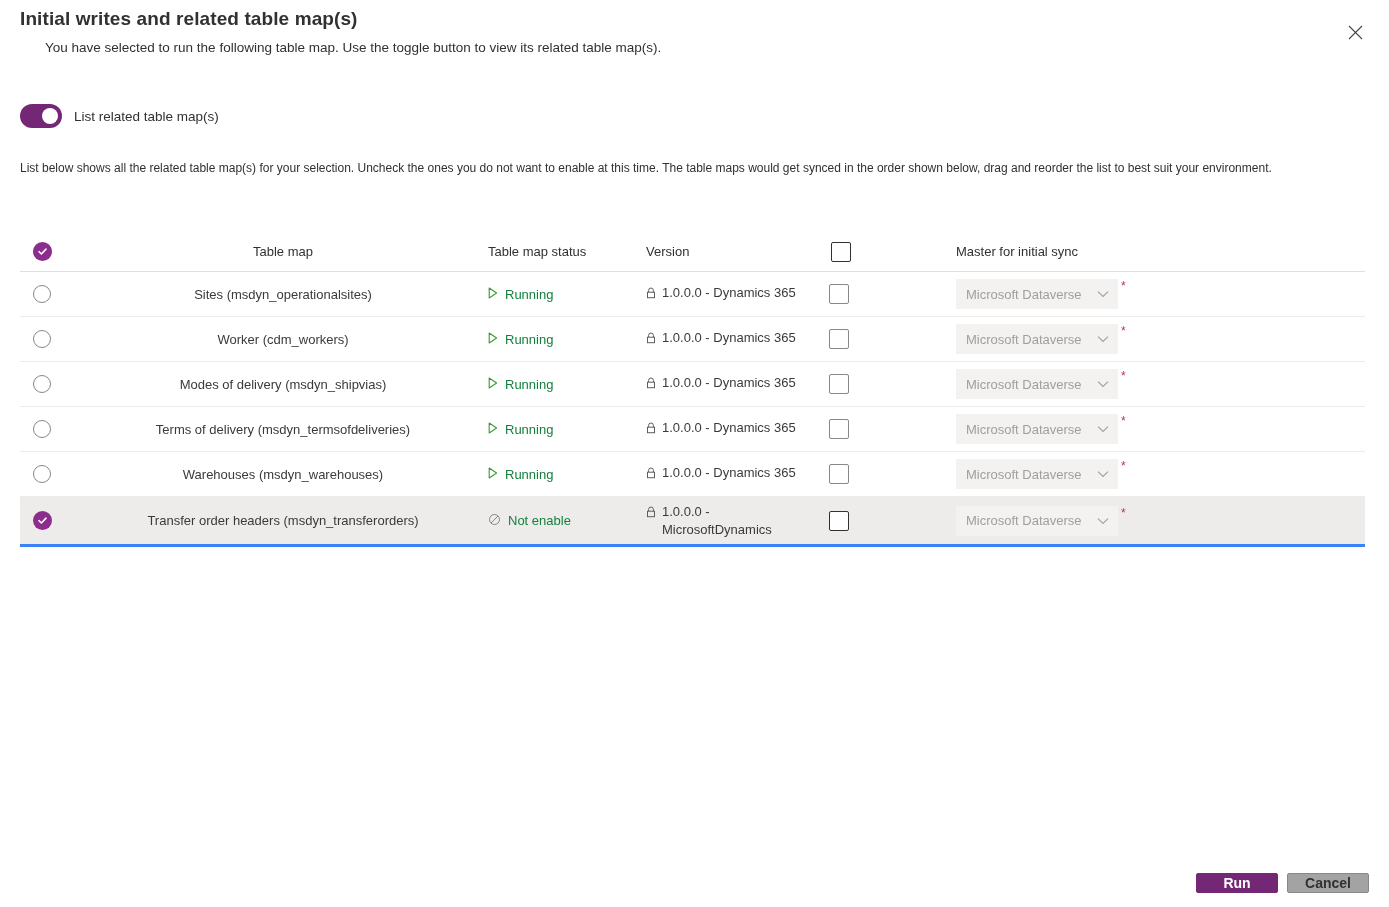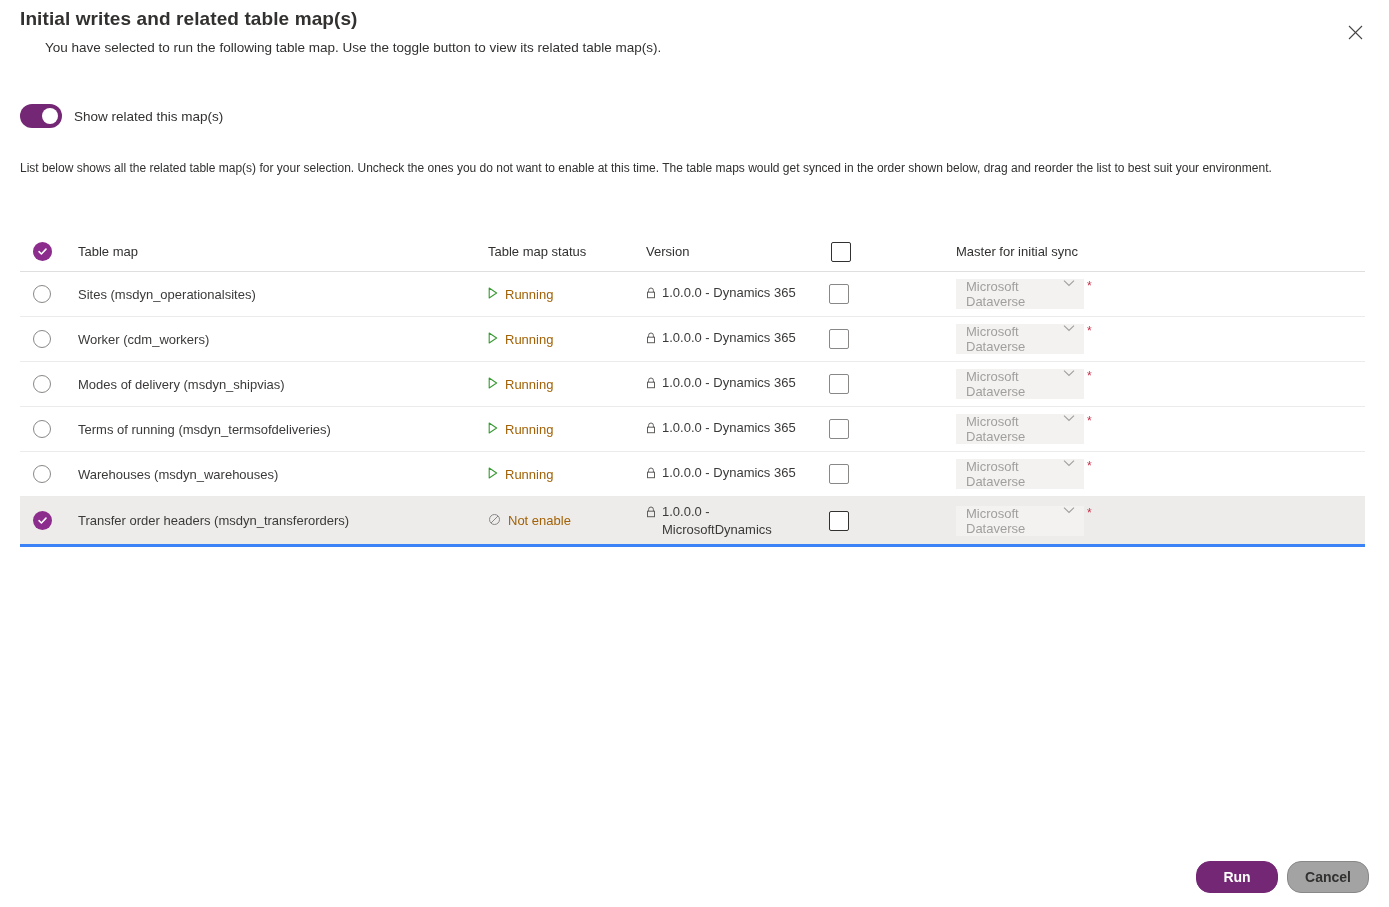--- a/index.html
+++ b/index.html
@@ -104,22 +104,22 @@
     height: 40px;
     border-bottom: 1px solid #e1dfdd;
     color: #323130;
   }
   .tbl-row.selected {
     background: #eeecea;
     border-bottom: 3px solid #3b82f6;
     height: 50px;
   }
   .c-sel   { width: 44px; flex: none; display: flex; align-items: center; justify-content: flex-start; padding-left: 13px;}
-  .c-name  { width: 424px; flex: none; padding-left: 14px; color: #3b3a39;}
-  .c-status{ width: 158px; flex: none; display: flex; align-items: center; gap: 7px; color: #a16207;}
+  .c-name  { width: 424px; flex: none; padding-left: 14px; color: #3b3a39; text-align: center;}
+  .c-status{ width: 158px; flex: none; display: flex; align-items: center; gap: 7px; color: #15803d;}
   .c-ver   { width: 180px; flex: none; display: flex; align-items: flex-start; gap: 6px; color: #3b3a39; line-height: 18px;}
   .c-sync  { width: 130px; flex: none; display: flex; align-items: center; padding-left: 3px;}
   .c-master{ flex: 1 1 auto; display: flex; align-items: flex-start; }
 
   
   .row-circle {
     width: 18px; height: 18px;
     border-radius: 50%;
     border: 1.3px solid #8a8886;
     background: #ffffff;
@@ -146,24 +146,24 @@
   .cbx.strong { border: 1.6px solid #323130; }
 
   
   .ico-play { flex: none; }
   .ico-stop { flex: none; }
   .ico-lock { flex: none; margin-top: 2px; }
 
   
   .dd-wrap { display: flex; align-items: flex-start; }
   .dd {
-    width: 128px; height: 30px;
+    width: 162px; height: 30px;
     background: #f3f2f1;
     border: none;
-    display: flex; 
+    display: flex; align-items: center;
     justify-content: space-between;
     padding: 0 9px 0 10px;
     font-size: 13px;
     color: #a19f9d;
     cursor: default;
   }
   .dd .chev { color: #a19f9d; display: flex; }
   .req-star {
     color: #c4314b;
     font-size: 12px;
@@ -175,25 +175,25 @@
   .head-label { color: #323130; }
   .head-cbx { margin-left: 2px; }
 
   
   .footer {
     position: absolute;
     right: 20px; bottom: 14px;
     display: flex; gap: 9px;
   }
   .btn {
-    height: 32px;
+    height: 20px;
     min-width: 82px;
     font-size: 14px;
     font-family: "Liberation Sans", sans-serif;
-    border-radius: 14px;
+    border-radius: 2px;
     cursor: pointer;
     padding: 0 16px;
     text-align: center;
   }
   .btn-primary {
     background: #742774;
     border: 1px solid #742774;
     color: #ffffff;
     font-weight: 600;
   }
@@ -220,21 +220,21 @@
         <line x1="1" y1="1" x2="14" y2="14" stroke="#484644" stroke-width="1.1"></line>
         <line x1="14" y1="1" x2="1" y2="14" stroke="#484644" stroke-width="1.1"></line>
       </svg>
     </span>
   </button>
 
   <div class="toggle-row">
     <div class="toggle">
       <div class="knob"></div>
     </div>
-    <span class="toggle-label">Show related this map(s)</span>
+    <span class="toggle-label">List related table map(s)</span>
   </div>
 
   <div class="list-desc">List below shows all the related table map(s) for your selection. Uncheck the ones you do not want to enable at this time. The table maps would get synced in the order shown below, drag and reorder the list to best suit your environment.</div>
 
   <div class="tbl">
 
     <div class="tbl-row tbl-head">
       <div class="c-sel">
         <span class="row-check">
           <svg width="11" height="11" viewBox="0 0 12 12">
@@ -362,21 +362,21 @@
           </span>
         </span>
         <span class="req-star">*</span>
       </div>
     </div>
 
     <div class="tbl-row">
       <div class="c-sel">
         <span class="row-circle"></span>
       </div>
-      <div class="c-name">Terms of running (msdyn_termsofdeliveries)</div>
+      <div class="c-name">Terms of delivery (msdyn_termsofdeliveries)</div>
       <div class="c-status">
         <span class="ico-play">
           <svg width="10" height="12" viewBox="0 0 10 12">
               <polygon points="1.2,1 8.6,6 1.2,11" fill="none" stroke="#3a9b35" stroke-width="1.1" stroke-linejoin="round"></polygon>
             </svg>
         </span>
         <span>Running</span>
       </div>
       <div class="c-ver">
         <span class="ico-lock">

